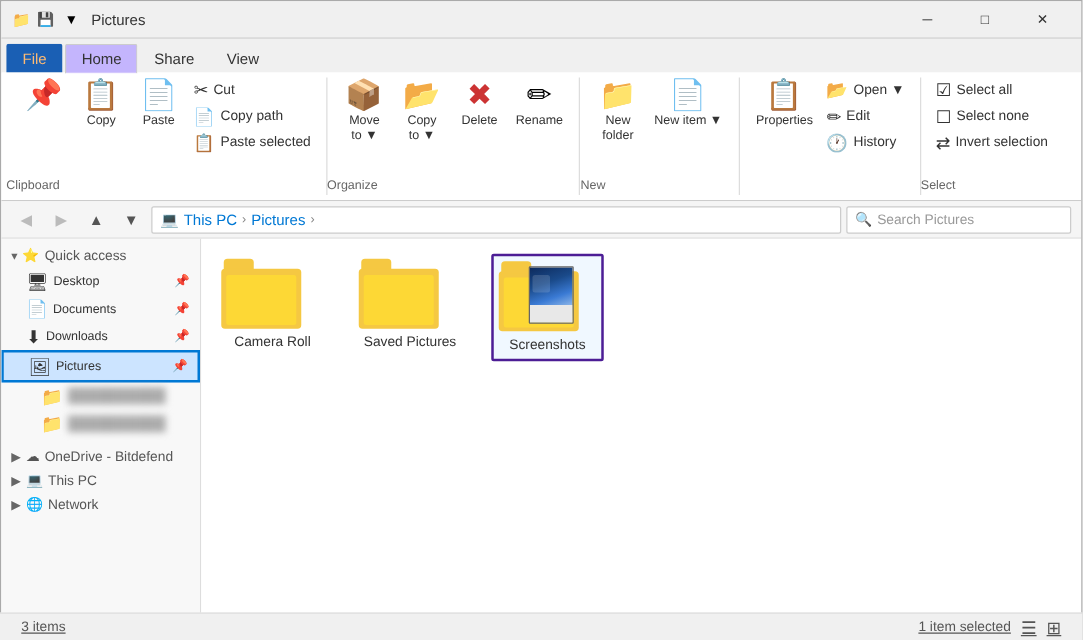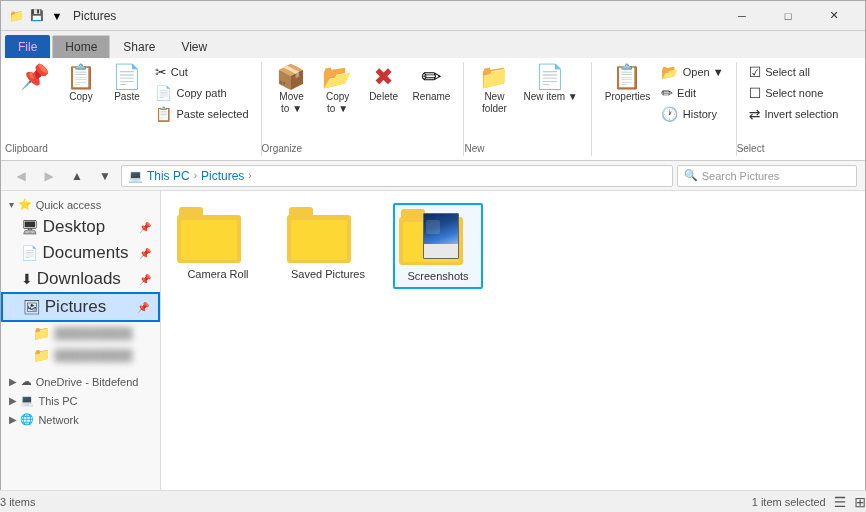--- a/index.html
+++ b/index.html
@@ -59,29 +59,29 @@
     .ribbon-tab {
       padding: 4px 12px;
       font-size: 12px;
       cursor: pointer;
       border: 1px solid transparent;
       border-bottom: none;
       border-radius: 2px 2px 0 0;
       color: #333;
     }
     .ribbon-tab.active {
-      background: #a3a3a3;
+      background: #c4b5fd;
       border-color: #ccc;
       border-bottom: 1px solid #fff;
       z-index: 1;
       margin-bottom: -1px;
     }
     .ribbon-tab.file {
       background: #1a5fb4;
-      color: #f0abfc;
+      color: #fdba74;
       margin-right: 2px;
     }
 
     
     .ribbon {
       background: #fff;
       border-bottom: 1px solid #ccc;
       display: flex;
       align-items: stretch;
       padding: 4px 0 4px 4px;
@@ -220,21 +220,21 @@
       gap: 4px;
       font-size: 12px;
       color: #333;
       white-space: nowrap;
     }
     .sidebar-item.highlighted {
       background: #cce4ff;
       border: 1px solid #0078d4;
     }
     .sidebar-icon { font-size: 14px; }
-    .sidebar-item-label { font-size: 17px; }
+    .sidebar-item-label { font-size: 10px; }
     .sidebar-pin { color: #0078d4; font-size: 10px; margin-left: auto; }
     .sidebar-section {
       padding: 3px 8px;
       font-size: 11px;
       color: #555;
       display: flex;
       align-items: center;
       gap: 4px;
       cursor: pointer;
     }
@@ -255,21 +255,21 @@
     .file-item {
       display: flex;
       flex-direction: column;
       width: 90px;
       cursor: pointer;
       padding: 4px;
       border-radius: 2px;
       gap: 4px;
     }
     .file-item.selected-item {
-      border: 2px solid #0ea5e9;
+      border: 2px solid #4c1d95;
       background: #f0f8ff;
     }
     .folder-icon {
       width: 64px;
       height: 56px;
       position: relative;
     }
     .folder-body {
       width: 64px;
       height: 48px;
@@ -306,28 +306,29 @@
       line-height: 1.3;
       word-break: break-word;
     }
 
     .status-bar {
       height: 22px;
       background: #f0f0f0;
       border-top: 1px solid #ddd;
       display: flex;
       align-items: center;
-      padding: 0 0;
+      padding: 0 17px;
       font-size: 11px;
       color: #555;
       gap: 8px;
       position: absolute;
       bottom: 0;
       left: 0;
       right: 0;
+      text-decoration: underline;
     }
 
     .blurred-text {
       filter: blur(3px);
       color: #aaa;
       font-size: 11px;
     }
 
     .chevron { color: #888; font-size: 10px; }
   </style>

